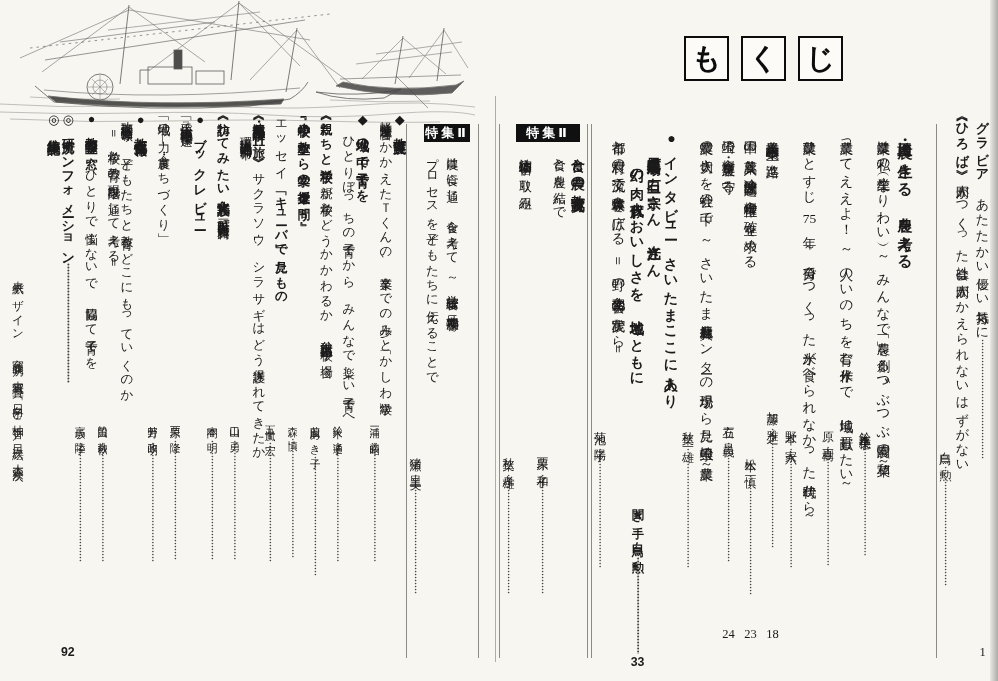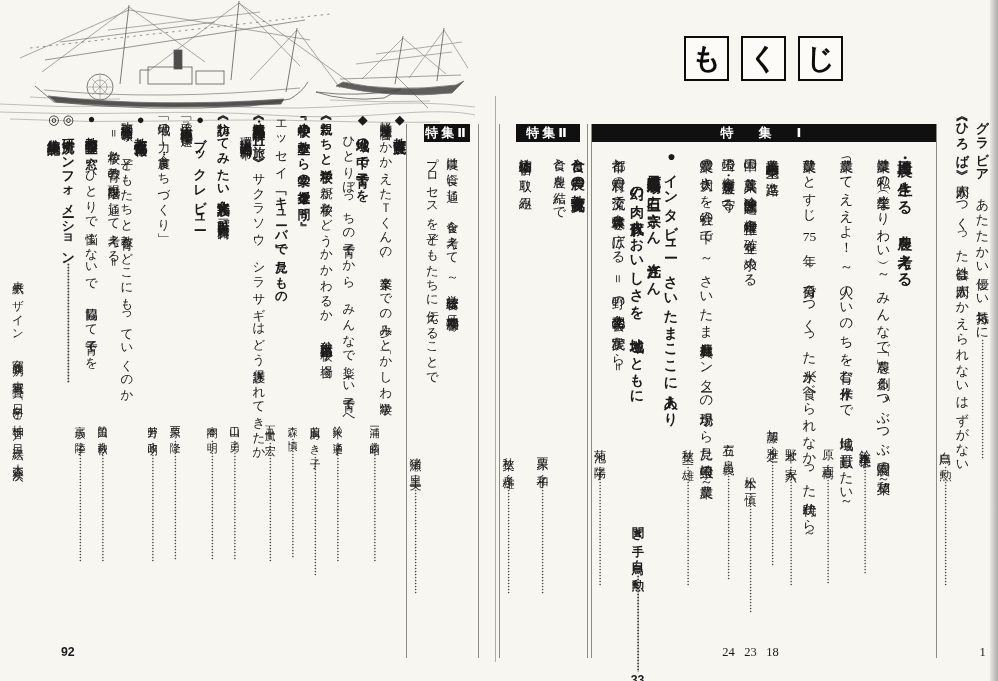--- a/index.html
+++ b/index.html
@@ -186,21 +186,20 @@
           <span class="seg">　人間がつくった社会は人間がかえられないはずがない</span>
         </div>
         <div class="line a">
           <span class="aname">白鳥　勲</span>
           <span class="dots">・・・・・・・・・・・・・・・・・・・・・・・・・・・・・・・・・・・・・・・・</span>
         </div>
       </div>
   </div>
 
   <div class="sec has-header" id="sec-t1">
-    <div class="sec-header">特　集　Ⅰ</div>
     <div class="sec-body">
         <div class="line h">
           <span class="seg b">埼玉・農に生きる　農を考える</span>
         </div>
         <div class="line t">
           <span class="seg">農業は私の生業（なりわい）　～みんなで「農」を創る〝つぶつぶ農園の和菜〞～</span>
         </div>
         <div class="line a">
           <span class="aname">鈴木美穂子</span>
           <span class="dots">・・・・・・・・・・・・・・・・・・・・・・・・・・・・・・・・・・・・・・・・</span>

